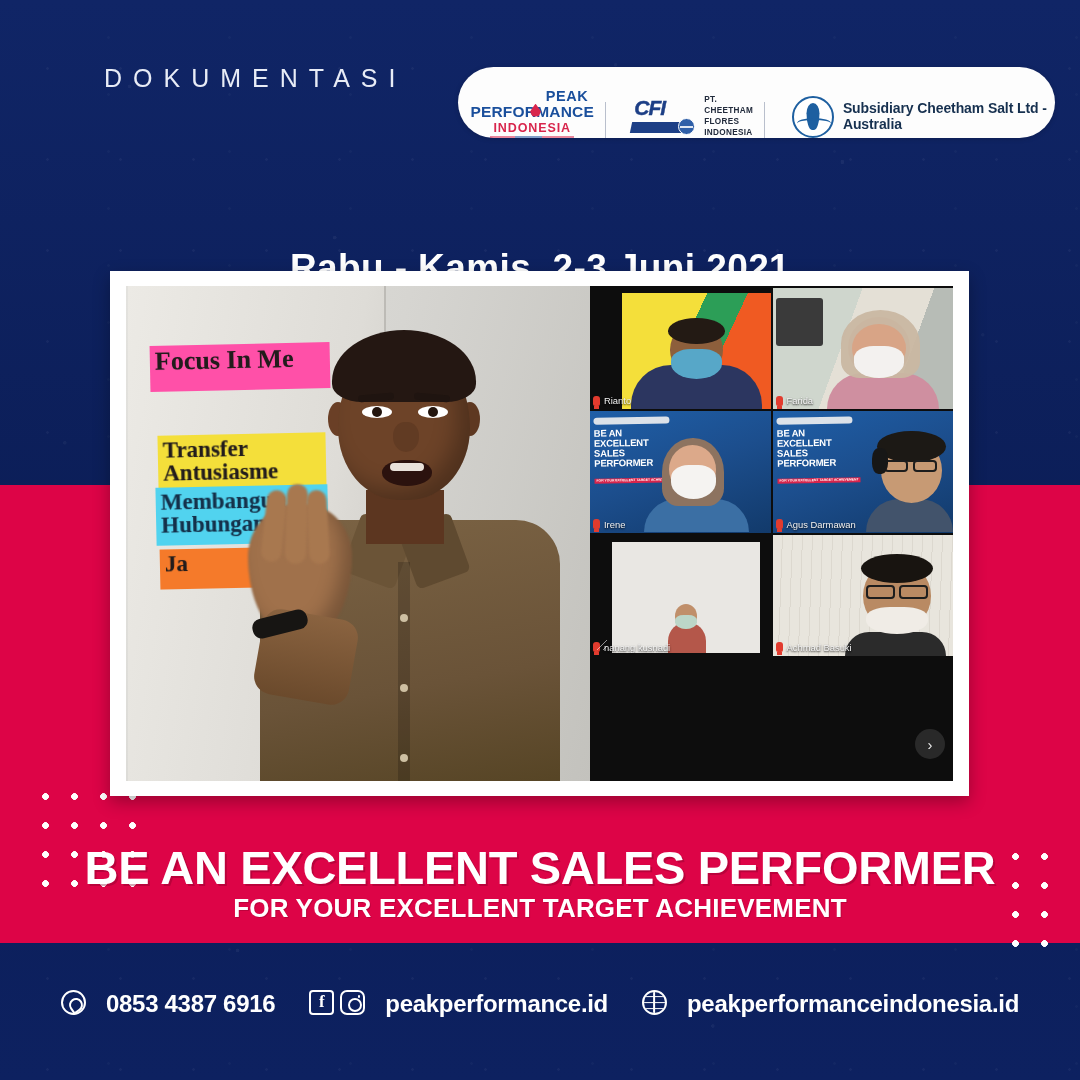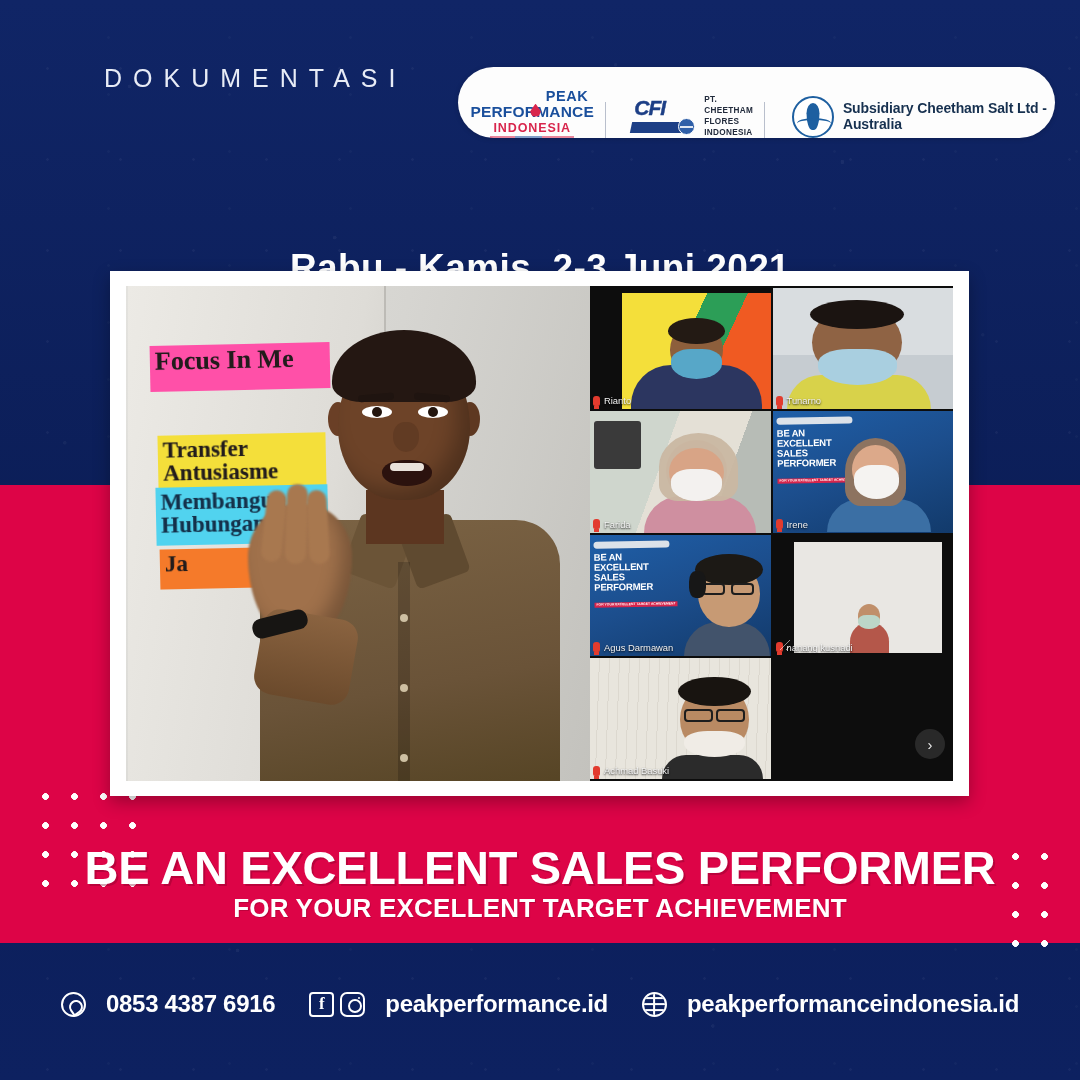--- a/index.html
+++ b/index.html
@@ -377,21 +377,21 @@
     font-size: 26px; font-weight: bold; letter-spacing: .2px;
     text-shadow: 1px 1px 0 rgba(120,0,36,.32);
   }
 
   
   .footer {
     position:absolute; left:0; right:0; top: 990px;
     display:flex; align-items:center; justify-content:center; gap: 34px;
     color:#fff;
   }
-  .f-item { display:flex; align-items:center; gap:20px; }
+  .f-item { display:flex; gap:20px; }
   .f-label { font-size: 24px; font-weight: bold; letter-spacing: -.3px; }
   .ico {
     width: 25px; height: 25px; flex:none;
     display:flex; align-items:center; justify-content:center;
   }
   .ico-wa {
     border:2px solid #fff; border-radius:50%;
     position:relative;
   }
   .ico-wa::after{
@@ -525,32 +525,20 @@
             <div class="avatar-head" style="left:31%;top:22%;width:38%;height:22%;background:#231a14"></div>
             <div class="mask" style="left:33%;top:48%;width:34%;height:26%;background:#57a7c8"></div>
           </div>
           <div class="nameplate">
             <span class="mic-ico"></span>
             <span>Rianto</span>
           </div>
         </div>
 
 
-        <div class="tile bk-tunarno">
-          <div class="tile-inner">
-            <div class="avatar-body" style="left:8%;top:72%;width:80%;height:28%;background:#d8d24a"></div>
-            <div class="avatar-head" style="left:22%;top:14%;width:50%;height:62%;background:#8f6344"></div>
-            <div class="avatar-head" style="left:21%;top:10%;width:52%;height:24%;background:#1b1411"></div>
-            <div class="mask" style="left:25%;top:50%;width:44%;height:30%;background:#a9cfe0"></div>
-          </div>
-          <div class="nameplate">
-            <span class="mic-ico"></span>
-            <span>Tunarno</span>
-          </div>
-        </div>
 
         <div class="tile bk-farida">
           <div class="tile-inner">
             <div class="avatar-body" style="left:30%;top:70%;width:62%;height:30%;background:#cf8fa0"></div>
             <div class="avatar-head" style="left:42%;top:24%;width:34%;height:50%;background:#d8a486"></div>
             <div class="avatar-head" style="left:38%;top:18%;width:44%;height:56%;background:#c9b7a2;border-radius:50% 50% 24% 24%;opacity:.95"></div>
             <div class="avatar-head" style="left:44%;top:30%;width:30%;height:40%;background:#d8a486"></div>
             <div class="mask" style="left:45%;top:48%;width:28%;height:26%;background:#f3f1ef"></div>
             <div class="avatar-body" style="left:2%;top:8%;width:26%;height:40%;background:#3a3a3a;border-radius:3px"></div>
           </div>

